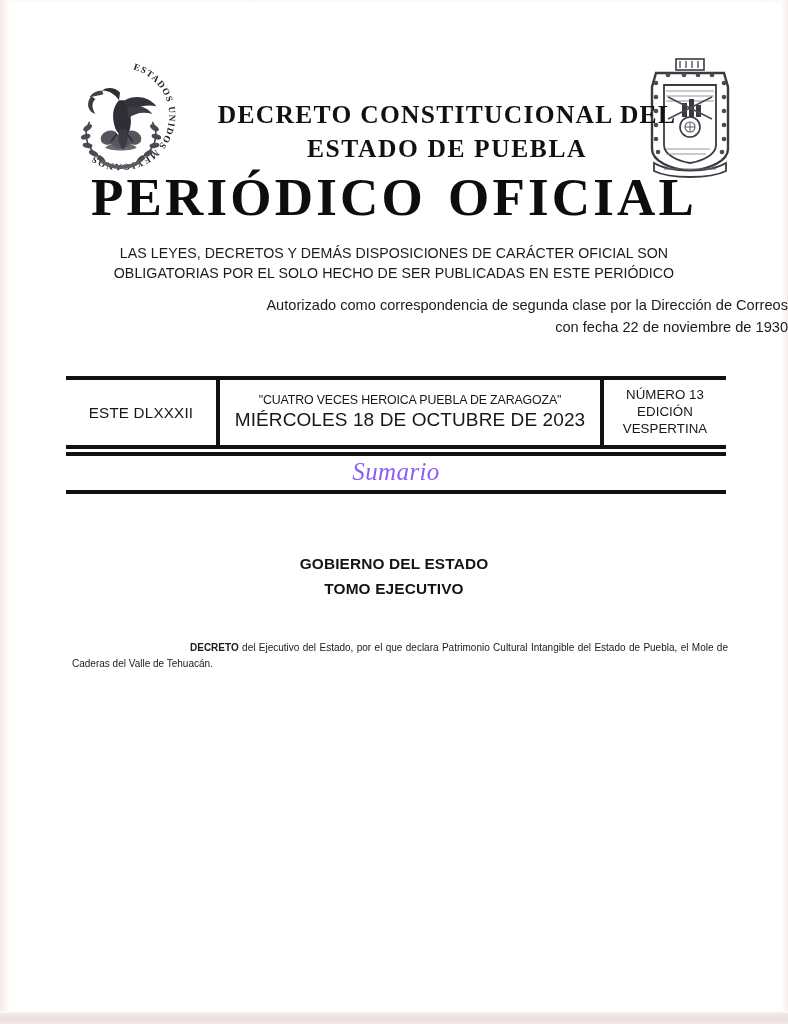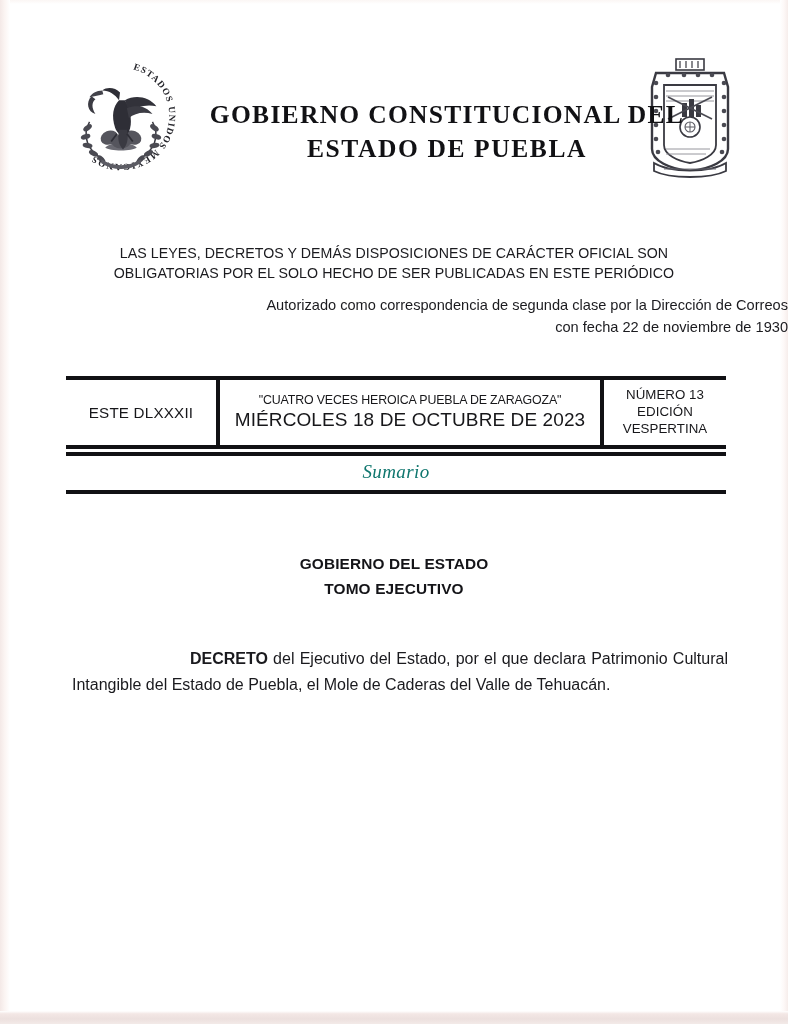--- a/index.html
+++ b/index.html
@@ -174,23 +174,23 @@
     border-bottom: 4px solid #111114;
     height: 34px;
     display: flex;
     align-items: center;
     justify-content: center;
   }
   .sumario-text {
     font-family: "Liberation Serif", serif;
     font-style: italic;
     font-weight: normal;
-    font-size: 19px;
+    font-size: 25px;
     letter-spacing: 0.4px;
-    color: #0f766e;
+    color: #8b5cf6;
     transform: translateY(-1px);
   }
 
   
   .section-heading {
     position: absolute;
     left: 0; right: 0;
     top: 552px;
     text-align: center;
     font-weight: bold;
@@ -199,21 +199,21 @@
     letter-spacing: 0.15px;
     color: #141418;
   }
   .entry {
     position: absolute;
     left: 72px;
     width: 656px;
     top: 630px;
     text-align: justify;
     text-align-last: left;
-    font-size: 16px;
+    font-size: 10px;
     line-height: 1.62;
     color: #1a1a1e;
     text-indent: 118px;
   }
   .entry .lead { font-weight: 600; }
 </style>
 </head>
 <body>
 
 <div class="page">
@@ -334,24 +334,27 @@
         <path d="M45,70 L55,70 M50,65 L50,75" stroke="#5a5a62" stroke-width="1"></path>
 
         <path d="M14,106 C30,116 70,116 86,106 L86,114 C70,122 30,122 14,114 Z" fill="#ffffff" stroke="#3a3a42" stroke-width="1.8"></path>
         <g stroke="#6a6a72" stroke-width="0.9">
           <path d="M24,112 L76,112"></path>
         </g>
       </svg>
     </div>
 
     <div class="gov-title">
-      <div class="line1">GOBIERNO  CONSTITUCIONAL  DEL</div>
+      <div class="line1">DECRETO  CONSTITUCIONAL  DEL</div>
       <div class="line2">ESTADO  DE  PUEBLA</div>
     </div>
 
+    <div class="periodico">
+      <span>PERIÓDICO</span><span class="gap"></span><span>OFICIAL</span>
+    </div>
 
     <div class="legal">
       <div>LAS LEYES, DECRETOS Y DEMÁS DISPOSICIONES DE CARÁCTER OFICIAL SON</div>
       <div>OBLIGATORIAS POR EL SOLO HECHO DE SER PUBLICADAS EN ESTE PERIÓDICO</div>
     </div>
 
     <div class="postal">
       <div>Autorizado como correspondencia de segunda clase por la Dirección de Correos</div>
       <div>con fecha 22 de noviembre de 1930</div>
     </div>

